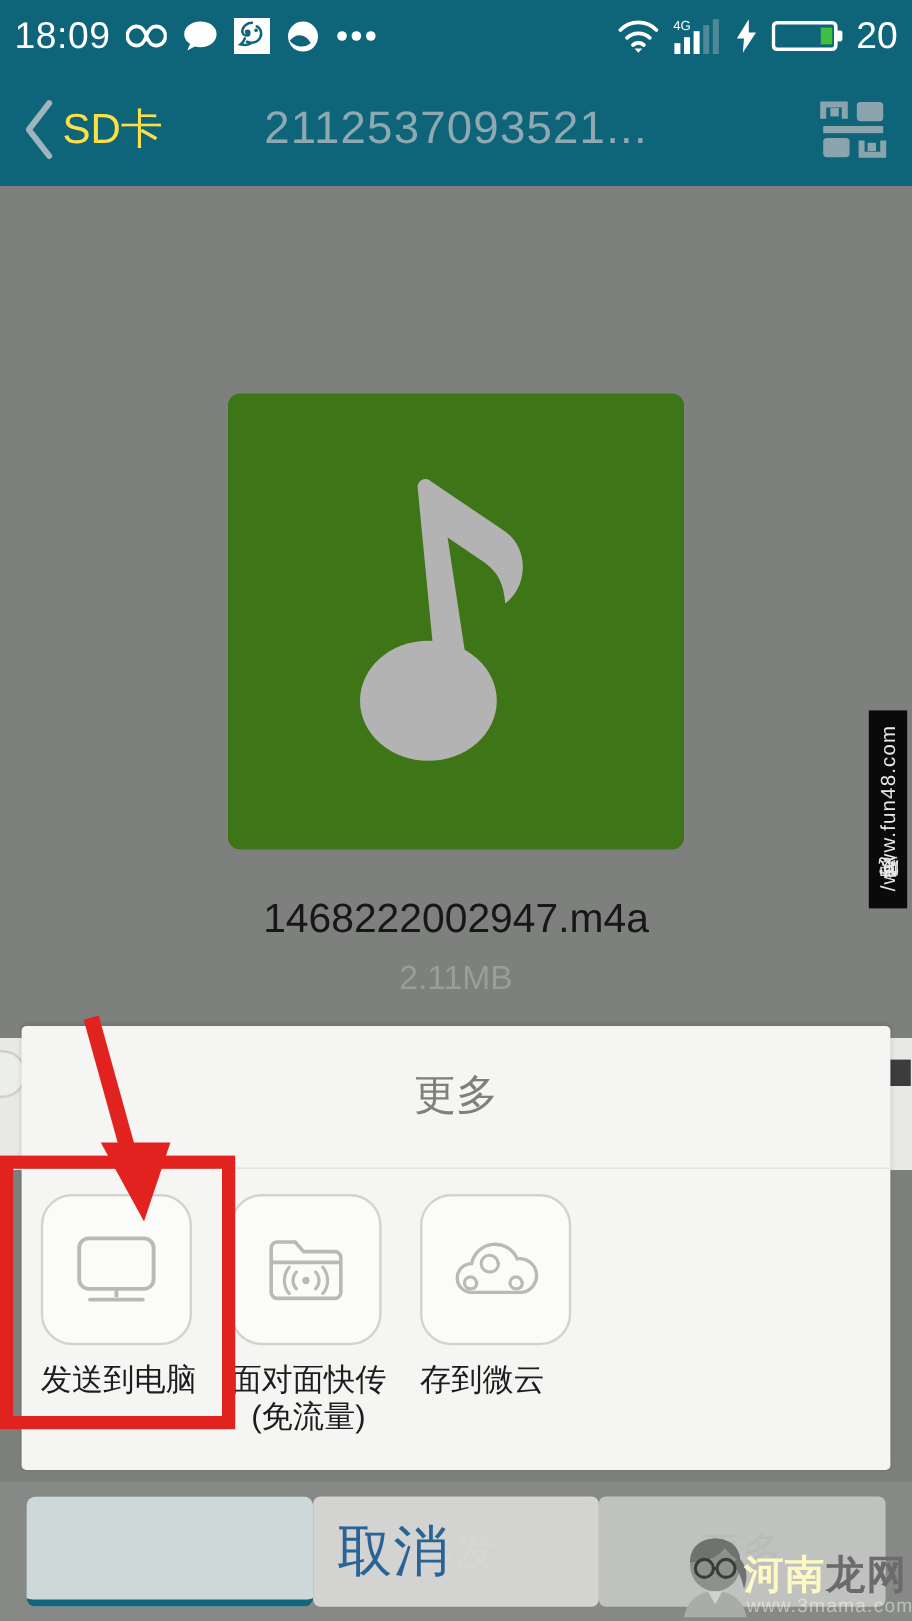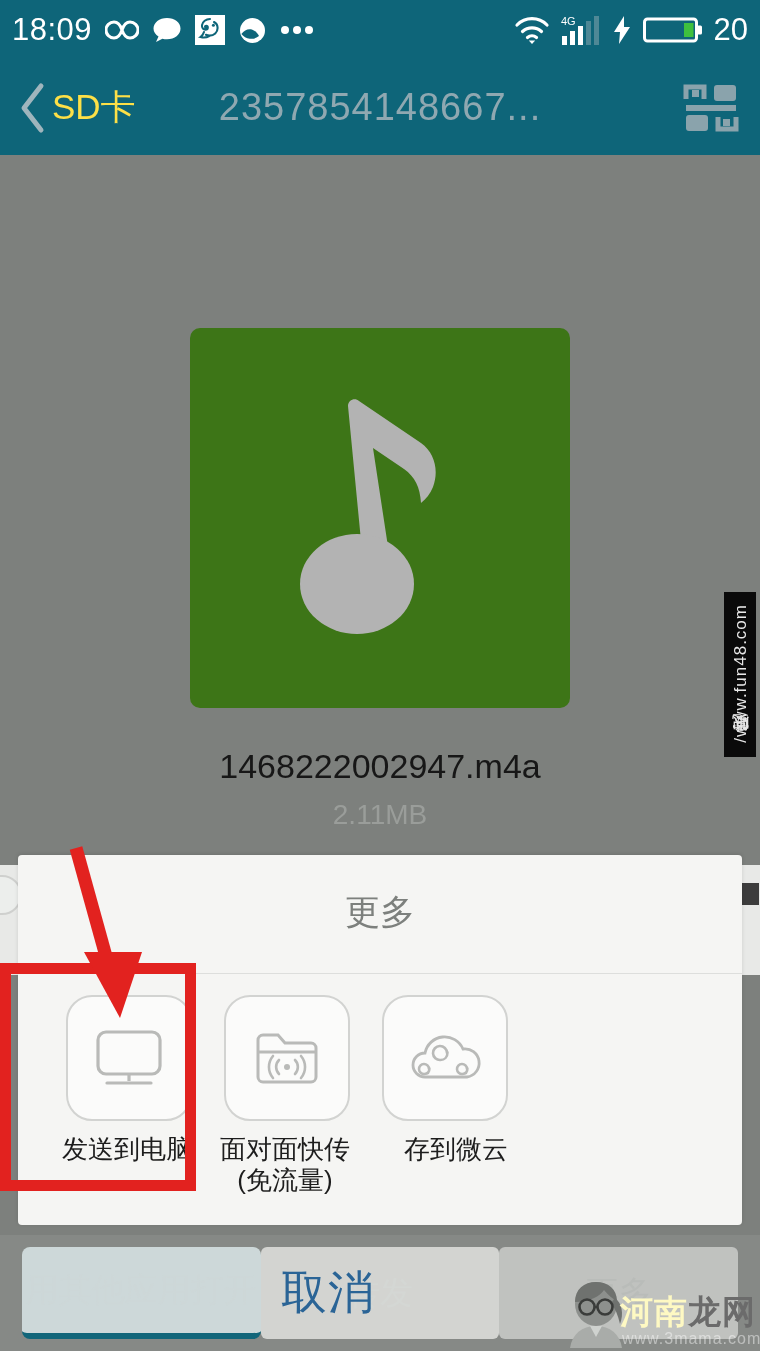--- a/index.html
+++ b/index.html
@@ -85,21 +85,21 @@
   }
   .sheet-divider{
     position:absolute; left:0; top:118px; width:724px; height:1px;
     background:#dddedc;
   }
   .actions{
     position:absolute; left:0; top:118px; width:724px; height:252px;
     display:flex; padding-left:16px; padding-top:22px;
   }
   .action{
-    width:158px; display:flex; flex-direction:column; align-items:flex-end;
+    width:158px; display:flex; flex-direction:column; align-items:flex-start;
     cursor:pointer;
   }
   .action-icon{
     width:126px; height:126px; border:2px solid #d2d3d1; border-radius:26px;
     background:#fbfbfa; display:flex; align-items:center; justify-content:center;
   }
   .action-label{
     margin-top:13px; font-size:26px; color:#1d1d1d; text-align:center;
     line-height:1.18; white-space:pre-line;
   }
@@ -247,21 +247,21 @@
   <div class="navbar">
     <div class="nav-back">
       <span>
         <svg class="ico" width="30" height="52" viewBox="0 0 30 52">
           <path d="M23 4L6 26l17 22" fill="none" stroke="#9fb5bd" stroke-width="5" stroke-linecap="round" stroke-linejoin="round"></path>
         </svg>
       </span>
       <span class="nav-back-label">SD卡</span>
     </div>
 
-    <div class="nav-title">2357854148667...</div>
+    <div class="nav-title">2112537093521...</div>
 
     <div class="nav-right">
       <svg class="ico" width="62" height="62" viewBox="0 0 62 62">
         <path d="M6 22V10h18v12" fill="none" stroke="#8aa3ac" stroke-width="5"></path>
         <rect x="12" y="13" width="7" height="7" fill="#8aa3ac"></rect>
         <rect x="34" y="8" width="22" height="16" rx="3" fill="#8aa3ac"></rect>
         <rect x="6" y="28" width="50" height="6" fill="#8aa3ac"></rect>
         <rect x="6" y="38" width="22" height="16" rx="3" fill="#8aa3ac"></rect>
         <path d="M56 40v12H38V40" fill="none" stroke="#8aa3ac" stroke-width="5"></path>
         <rect x="43" y="42" width="7" height="7" fill="#8aa3ac"></rect>

